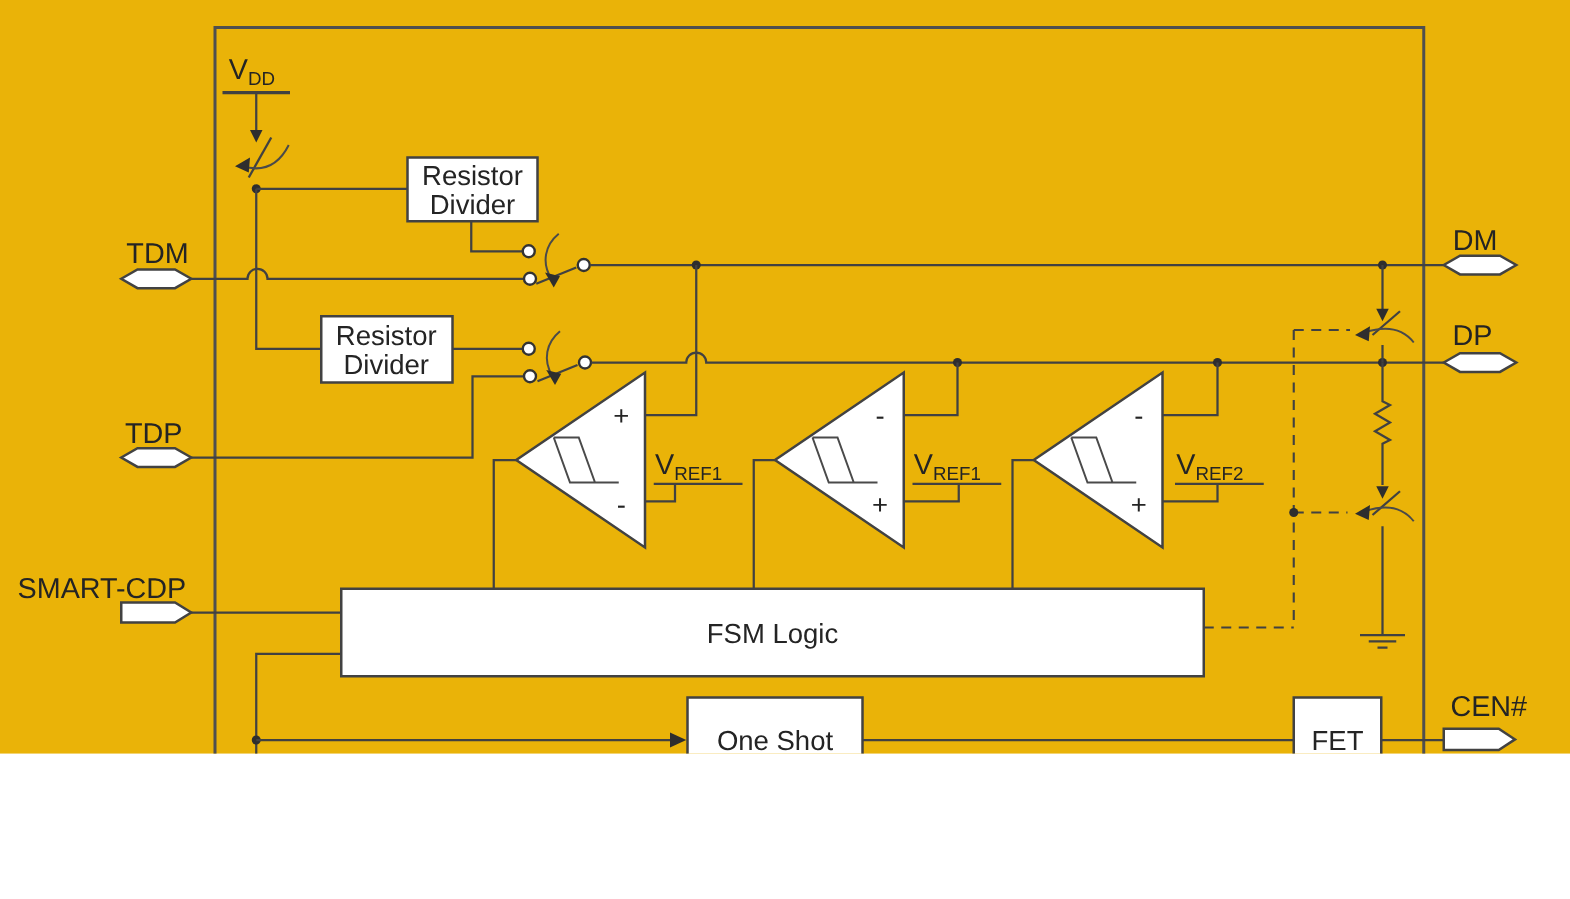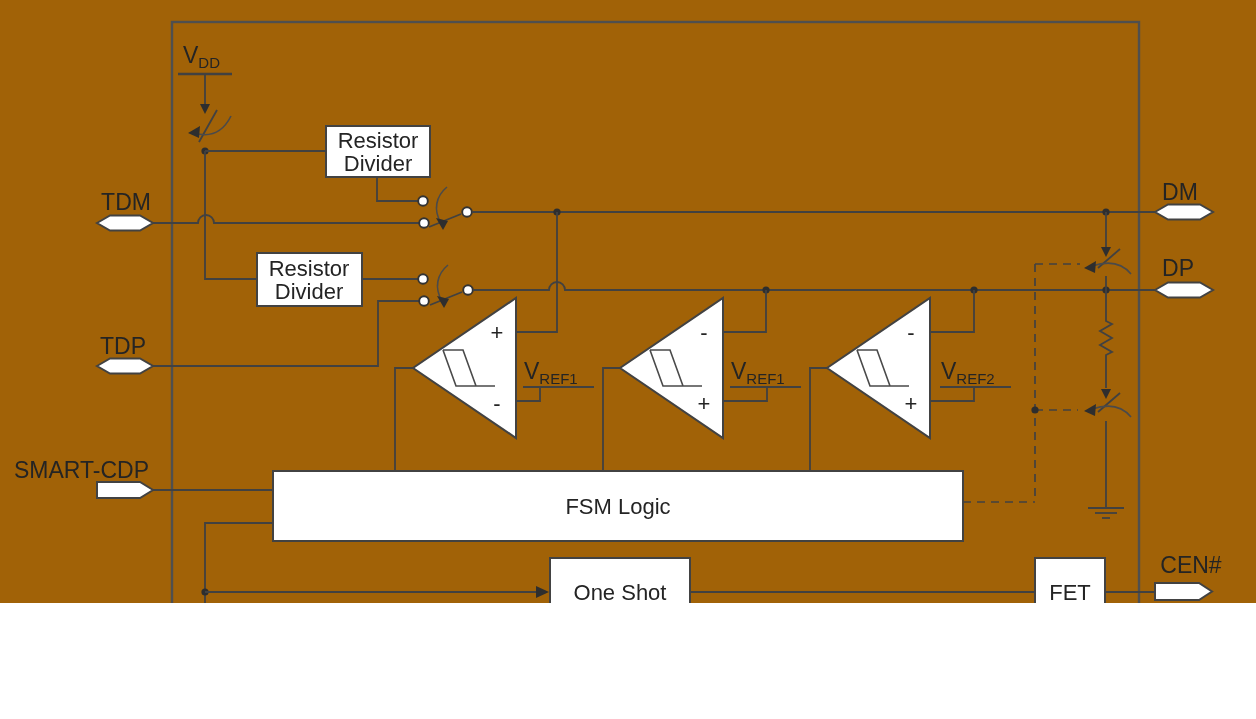--- a/index.html
+++ b/index.html
@@ -1,16 +1,16 @@
 <!DOCTYPE html>
 <html><head>
 <meta charset="utf-8">
 <style>
   html,body{margin:0;padding:0;background:#ffffff;}
-  .stage{width:1256px;height:603px;position:relative;background:#a16207;overflow:hidden;}
+  .stage{width:1256px;height:603px;position:relative;background:#eab308;overflow:hidden;}
   svg{display:block;}
   text{font-family:"Liberation Sans","DejaVu Sans",sans-serif;fill:#242424;}
   .lbl{font-size:23px;}
   .blk{font-size:22px;}
   .sub{font-size:15px;}
   .sign{font-size:22px;}
   .wire{stroke:#414141;stroke-width:1.8;fill:none;}
   .wire-thin{stroke:#4a4a4a;stroke-width:1.6;fill:none;}
   .boxline{stroke:#424242;stroke-width:2;fill:#ffffff;}
   .chipline{stroke:#4f4f4f;stroke-width:2.4;fill:none;}

